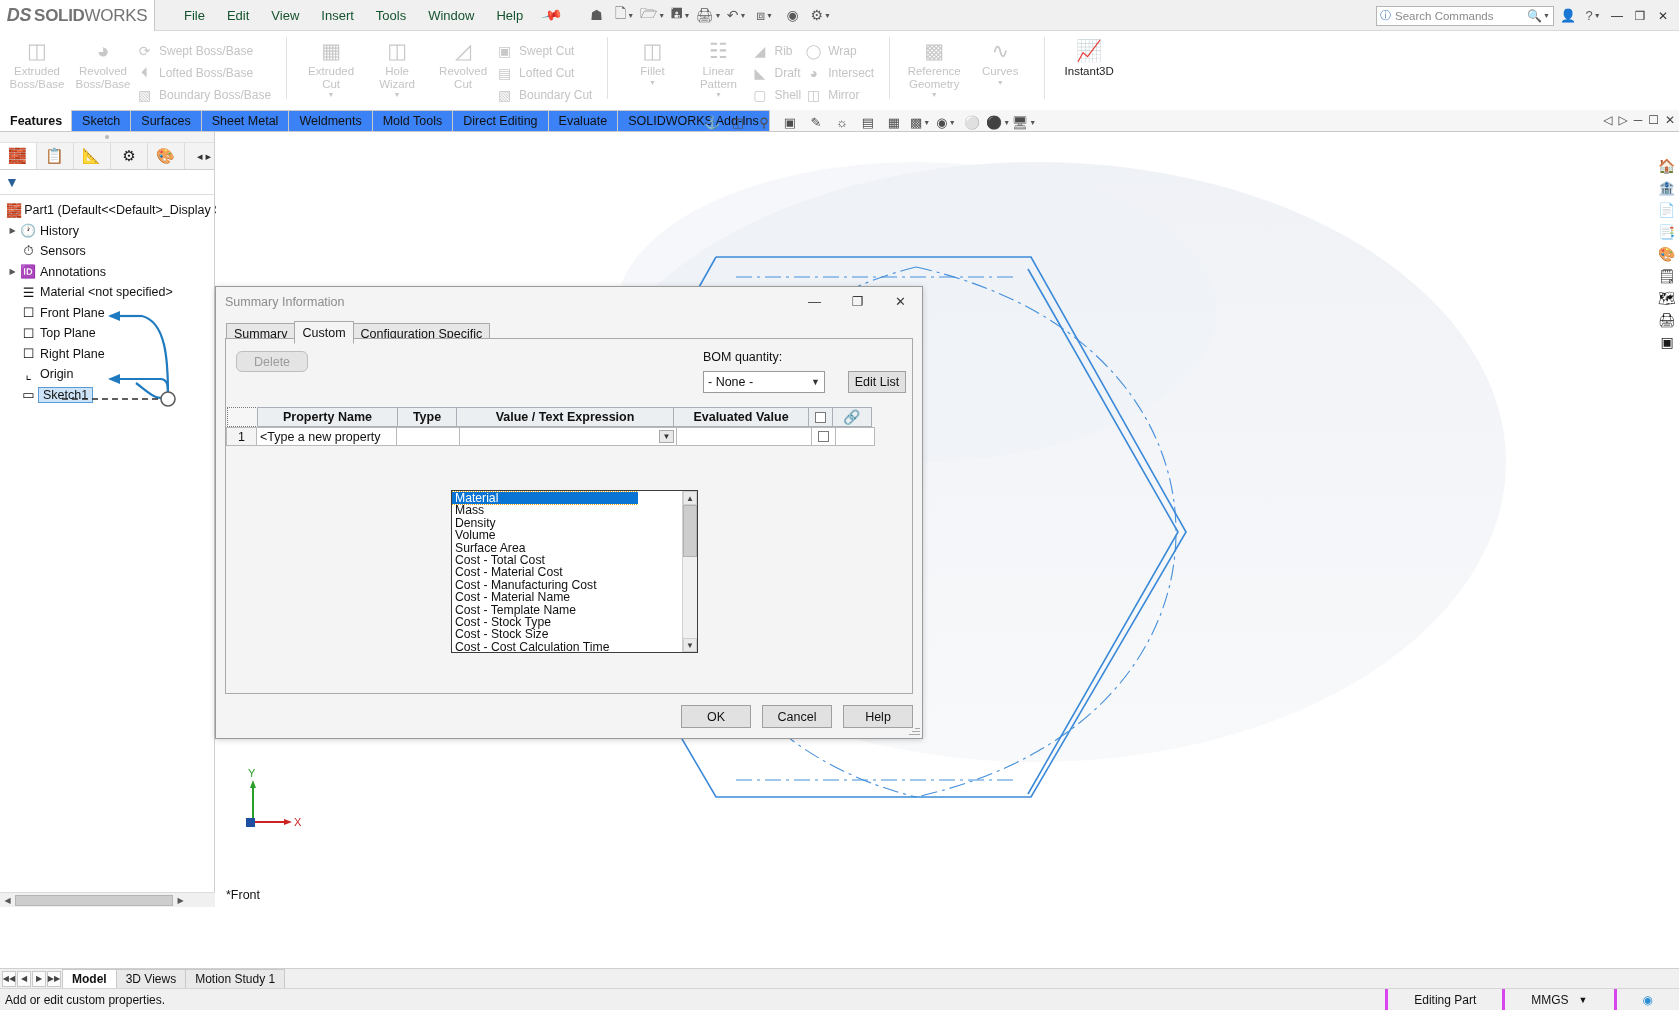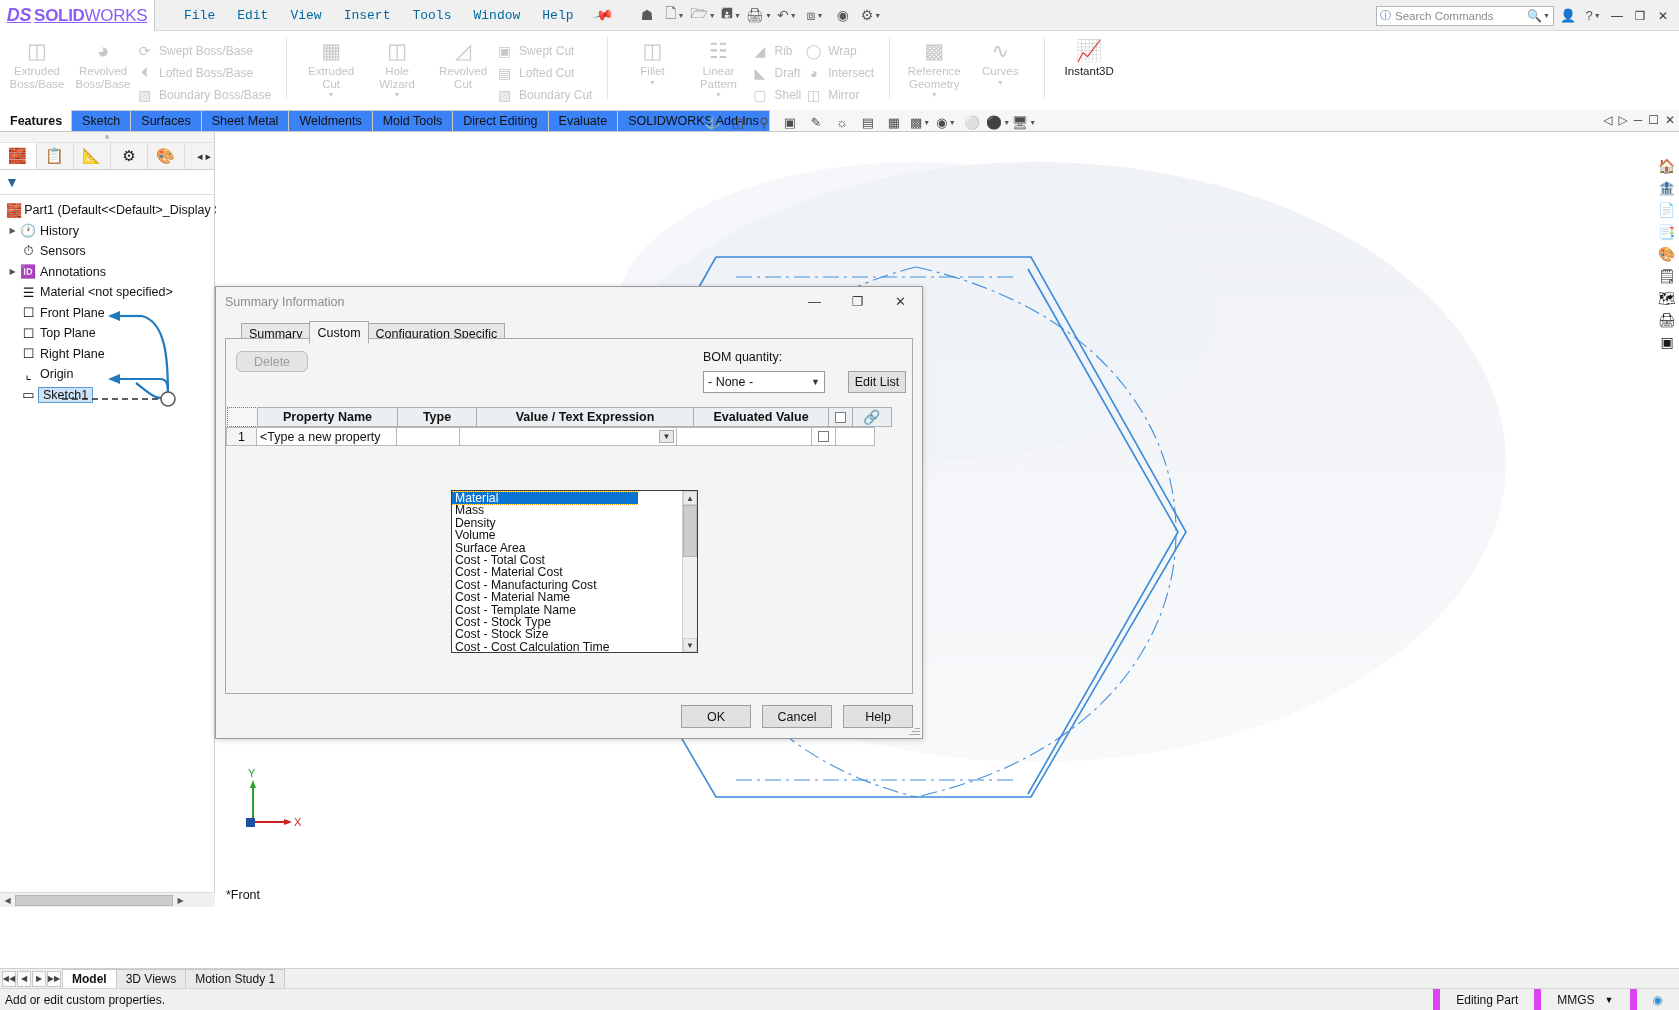--- a/index.html
+++ b/index.html
@@ -21,28 +21,28 @@
     border-bottom: 1px solid #d9d9d9;
     display: flex; align-items: center;
   }
   .logo-box {
     width: 155px; height: 31px; background: #ffffff;
     display: flex; align-items: center; justify-content: center;
     border-right: 1px solid #c8c8c8;
   }
   .logo-text {
     font-family: "Liberation Sans", sans-serif;
-    font-weight: bold; font-size: 17px; color: #8b5cf6;
-    letter-spacing: -0.3px; white-space: nowrap; text-decoration: underline;
+    font-weight: bold; font-size: 17px; color: #737373;
+    letter-spacing: -0.3px; white-space: nowrap;
   }
   .logo-text .ds { font-style: italic; font-size: 18px; margin-right: 3px; }
   .logo-text .wk { font-weight: normal; }
   .menubar { display: flex; align-items: center; height: 31px; margin-left: 18px; }
   .menubar .mi {
-    padding: 4px 11px; font-size: 13px; color: #0369a1; cursor: default; font-family: Liberation Mono, monospace;
+    padding: 4px 11px; font-size: 13px; color: #14532d; cursor: default;
   }
   .pin-icon { margin-left: 10px; color: #4a7ebb; font-size: 14px; transform: rotate(30deg); }
 
   .qat {
     display: flex; align-items: center; height: 31px; margin-left: 22px; gap: 2px;
   }
   .qat .qi {
     width: 26px; height: 24px; display: flex; align-items: center; justify-content: center;
     font-size: 14px; color: #5a5a5a;
   }
@@ -218,43 +218,43 @@
   .statusbar {
     position: absolute; left: 0; bottom: 0; width: 1679px; height: 22px;
     background: #f0f0f0; border-top: 1px solid #d5d5d5;
     display: flex; align-items: center; font-size: 12px; color: #111;
   }
   .statusbar .sl { padding-left: 5px; }
   .statusbar .sr {
     margin-left: auto; display: flex; align-items: center; gap: 0;
   }
   .statusbar .scell {
-    padding: 0 16px; height: 21px; display: flex; align-items: center;
-    border-left: 7px solid #d946ef;
+    padding: 0 26px; height: 21px; display: flex; align-items: center;
+    border-left: 3px solid #d946ef;
   }
 
   
   .dialog {
     position: absolute; left: 215px; top: 286px; width: 708px; height: 453px;
     background: #f4f4f4;
     border: 1px solid #9b9b9b;
     box-shadow: 0 1px 6px rgba(0,0,0,0.18);
   }
   .dlg-title {
     height: 29px; display: flex; align-items: center;
     background: #f4f4f4; padding-left: 9px;
     font-size: 12.5px; color: #8c8c8c;
   }
   .dlg-wbtns { margin-left: auto; display: flex; align-items: center; }
   .dlg-wbtn {
     width: 43px; height: 28px; display: flex; align-items: center; justify-content: center;
     font-size: 13px; color: #3a3a3a;
   }
   .dlg-tabs {
-    display: flex; align-items: flex-end; padding-left: 25px; height: 22px;
+    display: flex; align-items: flex-end; padding-left: 10px; height: 22px;
     position: relative; top: 6px;
   }
   .dtab {
     height: 21px; padding: 0 7px; display: flex; align-items: center;
     font-size: 12.5px; color: #111; background: #e7e7e7;
     border: 1px solid #a9a9a9; border-bottom: none; margin-right: -1px;
   }
   .dtab.sel { background: #f4f4f4; height: 23px; border-bottom: 1px solid #f4f4f4; z-index: 2; }
   .dlg-body {
     position: absolute; left: 9px; top: 51px; right: 9px; bottom: 44px;
@@ -284,21 +284,21 @@
   }
   .ptable .thead { display: flex; height: 20px; }
   .th {
     background: #eceff1; border: 1px solid #a9b0b8;
     font-size: 12.5px; font-weight: bold; color: #111;
     display: flex; align-items: center; justify-content: center;
     margin-left: -1px;
   }
   .th.c0 { width: 31px; background: #f6f6f6; border: 1px dotted #777; margin-left: 0; }
   .th.c1 { width: 141px; }
-  .th.c2 { width: 80px; }
+  .th.c2 { width: 60px; }
   .th.c3 { width: 218px; }
   .th.c4 { width: 136px; }
   .th.c5 { width: 25px; }
   .th.c6 { width: 40px; font-size: 14px; }
   .trow1 { display: flex; height: 19px; }
   .td {
     border: 1px solid #b9b9b9; background: #ffffff; margin-left: -1px;
     display: flex; align-items: center; font-size: 12.5px; color: #111;
     padding: 0 3px;
   }

